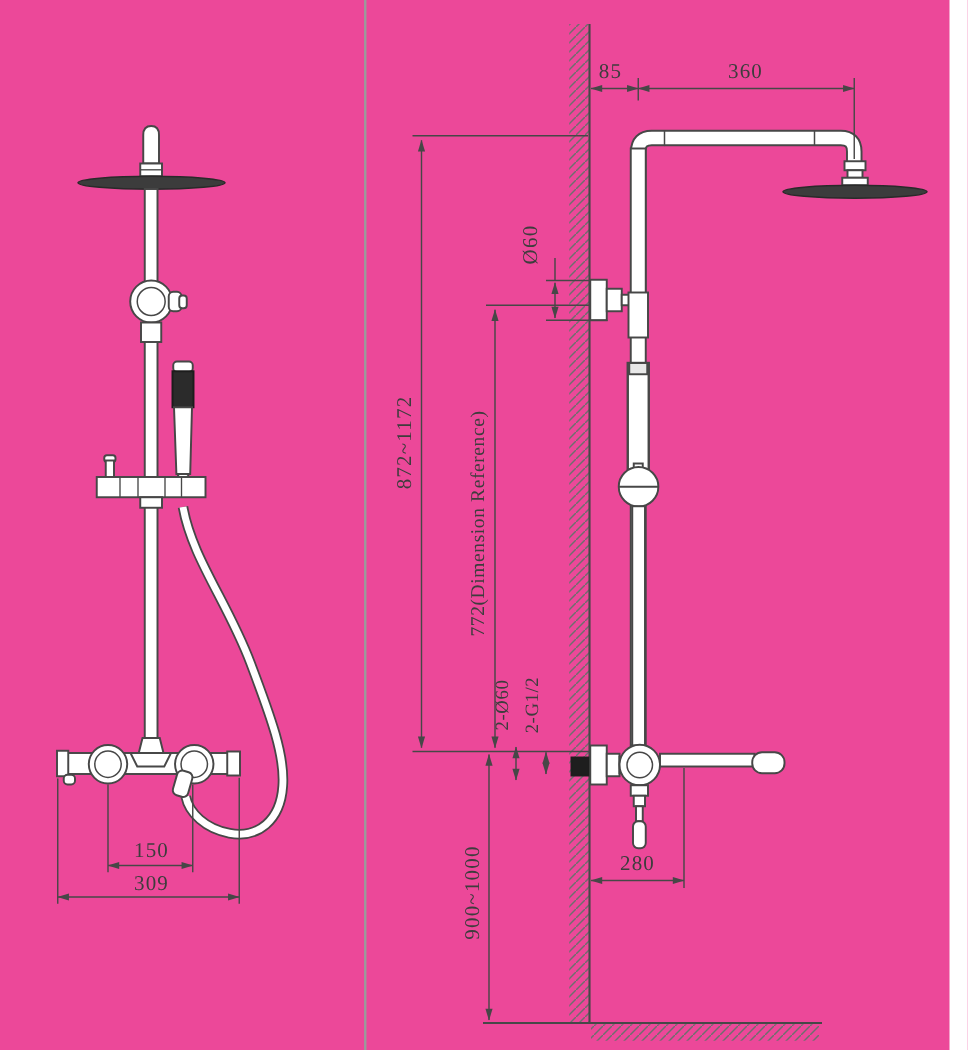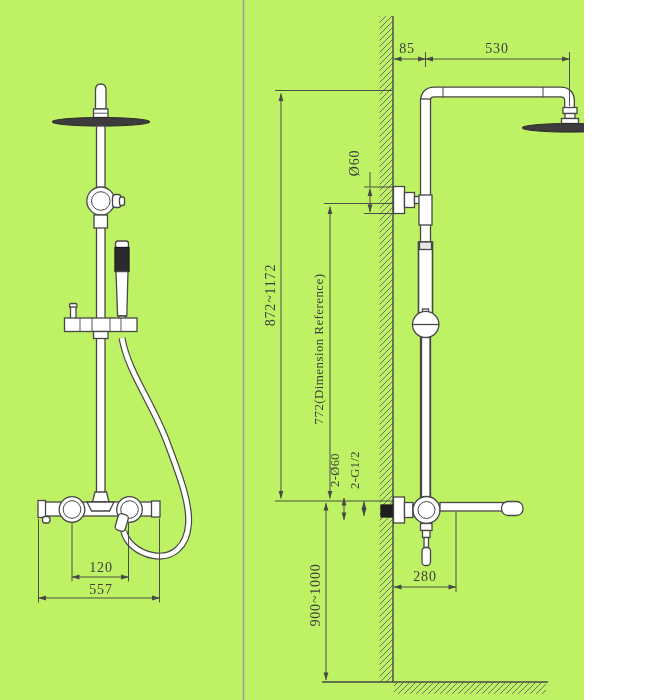--- a/index.html
+++ b/index.html
@@ -1,17 +1,17 @@
 <!DOCTYPE html>
 <html><head>
 <meta charset="utf-8">
 <style>
   html,body{margin:0;padding:0;background:#ffffff;}
   .canvas{
-    position:relative;width:584px;height:700px;background:#bef264;overflow:hidden;
+    position:relative;width:633px;height:700px;background:#ec4899;overflow:hidden;
     font-family:"Liberation Serif", serif;
   }
   svg{position:absolute;left:0;top:0;}
   .lbl{
     position:absolute;transform:translate(-50%,-50%);
     font-family:"Liberation Serif", serif;
     font-size:14px;color:#3d3d3d;white-space:nowrap;letter-spacing:0.8px;
     line-height:1;
   }
   .rot{transform:translate(-50%,-50%) rotate(-90deg);}
@@ -189,23 +189,23 @@
     <line x1="72" y1="523" x2="72" y2="581.5"></line>
     <line x1="128.5" y1="523" x2="128.5" y2="581.5"></line>
     <line x1="72" y1="577" x2="128.5" y2="577" marker-start="url(#arw)" marker-end="url(#arw)"></line>
     <line x1="38.5" y1="519" x2="38.5" y2="602.5"></line>
     <line x1="159.5" y1="518.5" x2="159.5" y2="602.5"></line>
     <line x1="38.5" y1="598" x2="159.5" y2="598" marker-start="url(#arw)" marker-end="url(#arw)"></line>
   </g>
 </svg>
 
   <div class="lbl" style="left:407px;top:49px">85</div>
-  <div class="lbl" style="left:497px;top:49px">530</div>
+  <div class="lbl" style="left:497px;top:49px">360</div>
   <div class="lbl rot" style="left:355px;top:163px">Ø60</div>
   <div class="lbl rot" style="left:271px;top:295px">872~1172</div>
   <div class="lbl rot md" style="left:318px;top:349px">772(Dimension Reference)</div>
   <div class="lbl rot sm" style="left:335px;top:470px">2-Ø60</div>
   <div class="lbl rot sm" style="left:355px;top:470px">2-G1/2</div>
   <div class="lbl rot" style="left:316px;top:595px">900~1000</div>
   <div class="lbl" style="left:425px;top:577px">280</div>
-  <div class="lbl" style="left:101px;top:568px">120</div>
-  <div class="lbl" style="left:101px;top:590px">557</div>
+  <div class="lbl" style="left:101px;top:568px">150</div>
+  <div class="lbl" style="left:101px;top:590px">309</div>
 </div>
 
 </body></html>

